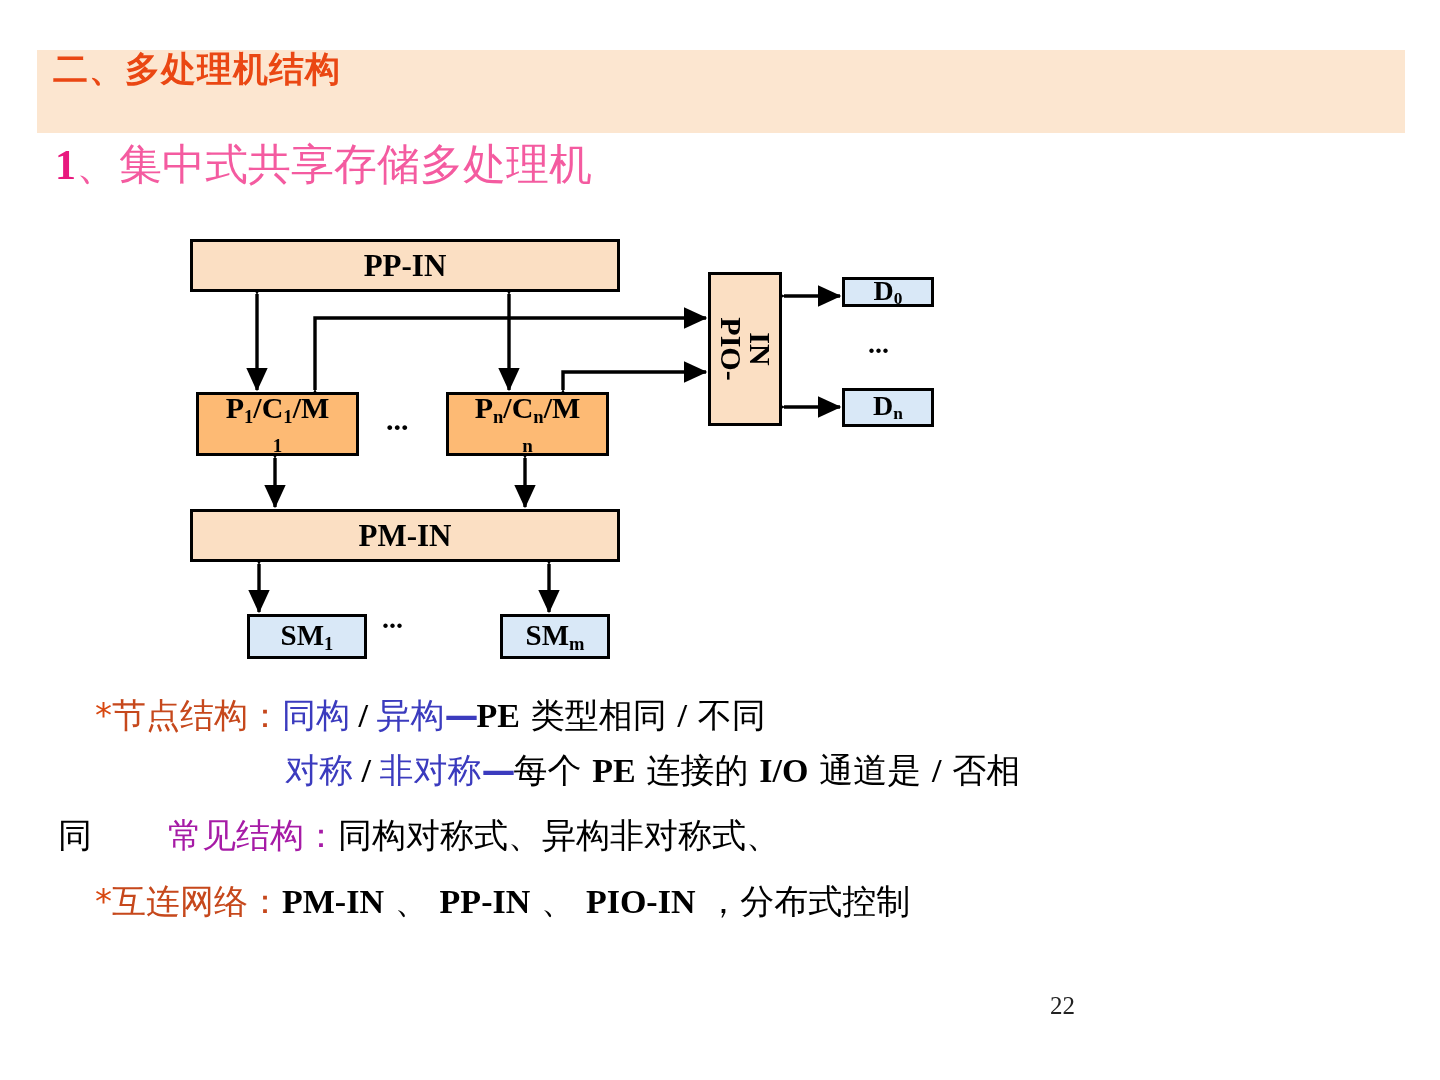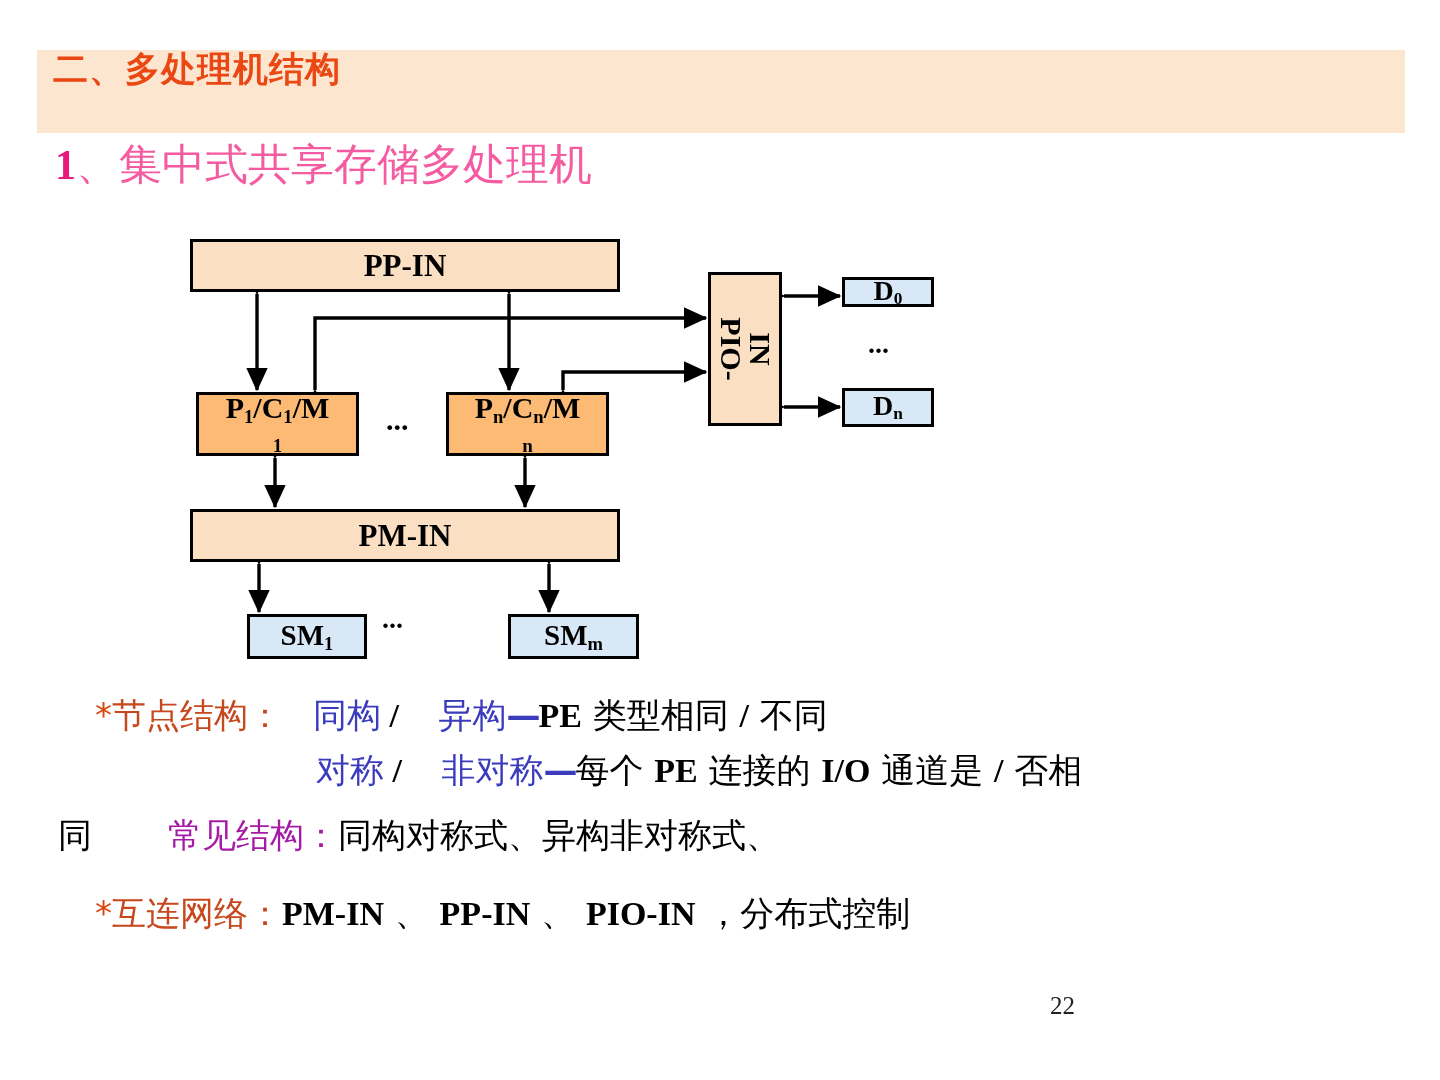--- a/index.html
+++ b/index.html
@@ -55,21 +55,21 @@
     position:absolute;left:0;right:0;top:-2px;
     text-align:center;font-size:30px;line-height:1;white-space:nowrap;
   }
   .pbox-label sub{font-size:0.62em;vertical-align:-0.28em;}
   .pbox-tail{
     position:absolute;left:0;right:0;bottom:-2px;text-align:center;
     font-size:19px;line-height:1;font-weight:bold;
   }
 
   #box-sm1{left:218px;top:614px;width:120px;height:45px;font-size:29px;margin-left:29px;}
-  #box-smm{left:500px;top:614px;width:131px;height:45px;font-size:29px;margin-left:8px;}
+  #box-smm{left:500px;top:614px;width:110px;height:45px;font-size:29px;}
   #box-sm1 sub,#box-smm sub{font-size:0.64em;vertical-align:-0.25em;}
 
   #box-pioin{left:708px;top:272px;width:74px;height:154px;}
   #pioin-label{
     position:absolute;left:50%;top:50%;
     transform:translate(-50%,-50%) rotate(90deg);
     transform-origin:center center;
     font-family:"Liberation Serif", serif;font-weight:bold;font-size:30px;
     line-height:0.95;text-align:center;white-space:nowrap;color:#000;
   }
@@ -92,25 +92,25 @@
   
   #body-text{
     position:absolute;left:0;top:695px;width:1440px;
     font-family:"DejaVu Sans", sans-serif;font-size:34px;line-height:1.18;
     color:#000;
   }
   .tline{white-space:nowrap;}
   #line1{padding-left:95px;}
   #line2{padding-left:285px;margin-top:14px;}
   #line3{padding-left:58px;margin-top:24px;}
-  #line4{padding-left:95px;margin-top:38px;}
+  #line4{padding-left:95px;margin-top:26px;}
   .star{color:#d8470f;font-family:"DejaVu Sans",sans-serif;}
   .orange{color:#c6481c;}
   .purple{color:#a61ba6;}
-  .blue-t{color:#3b3bbe;margin-left:31px;}
+  .blue-t{color:#3b3bbe;}
   .blk{color:#000;}
   .serif-b{font-family:"Liberation Serif",serif;font-weight:bold;}
   .dash{color:#3b3bbe;font-weight:bold;letter-spacing:-2px;}
 
   #page-num{
     position:absolute;left:1050px;top:992px;
     font-family:"Liberation Serif", serif;font-size:25px;color:#222;
   }
 </style>
 </head>

